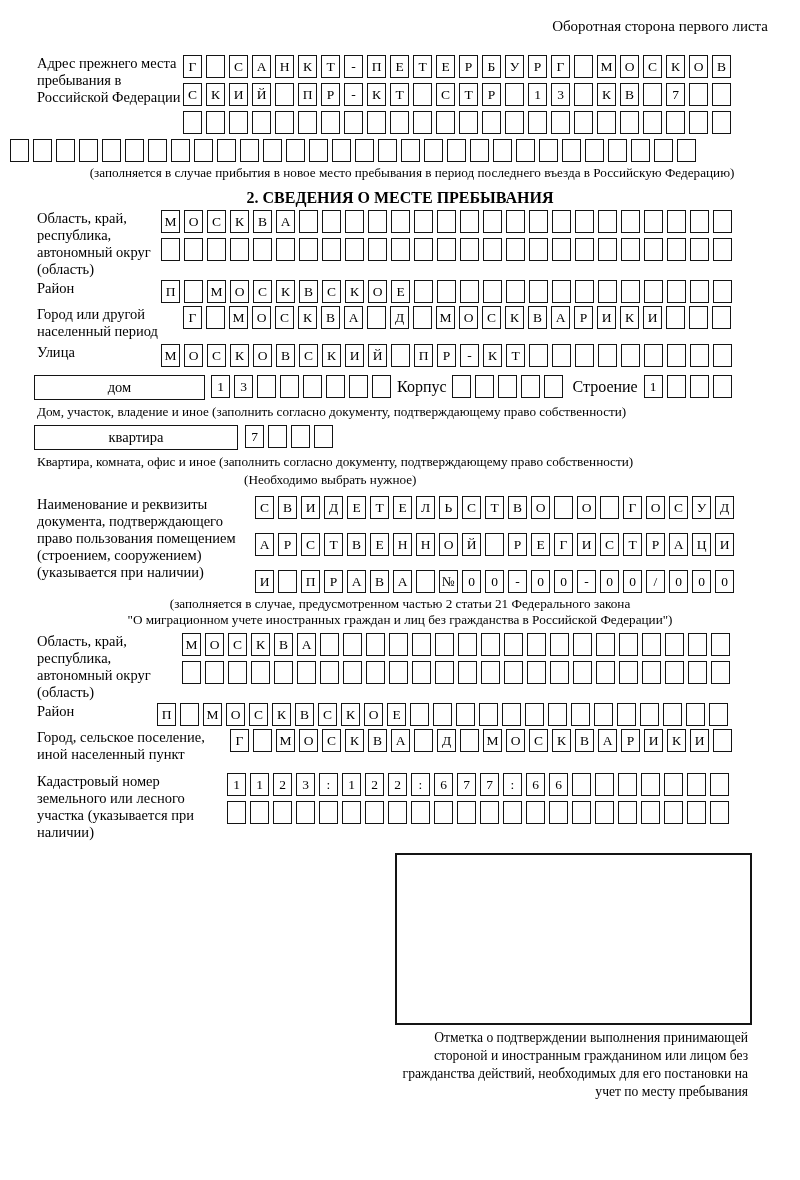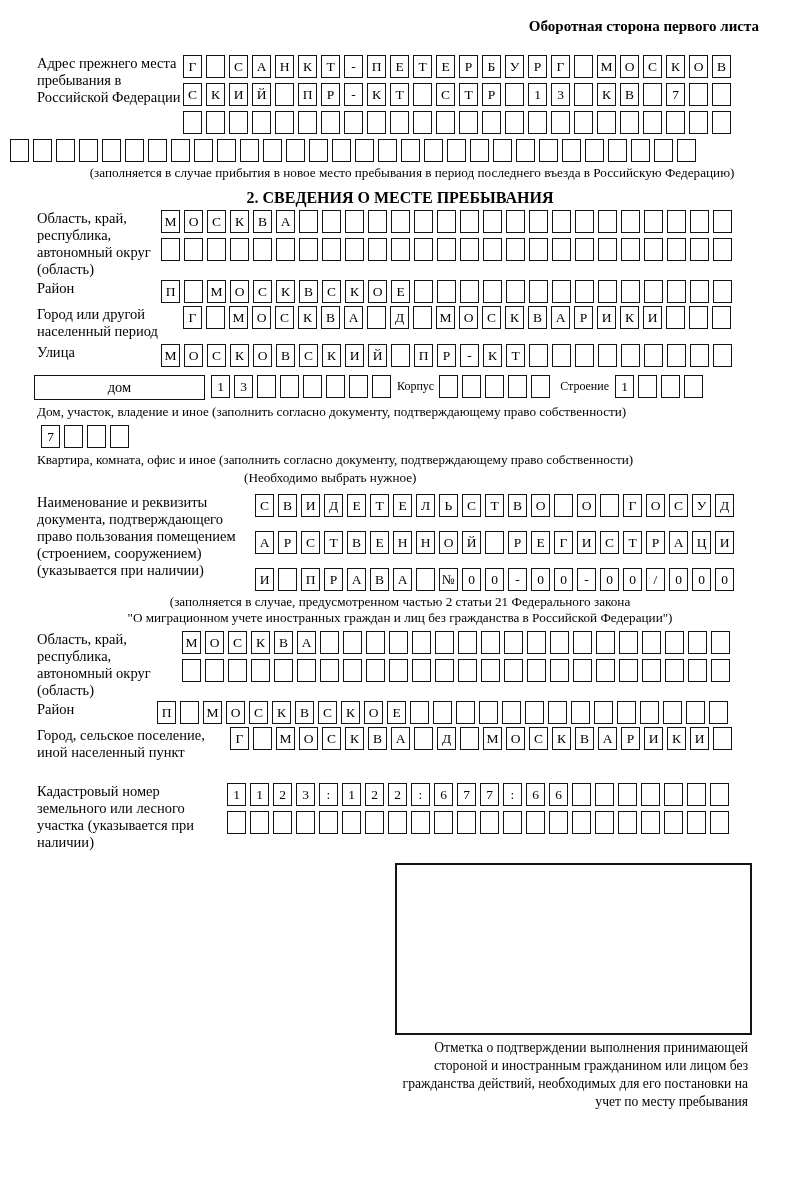--- a/index.html
+++ b/index.html
@@ -1,41 +1,41 @@
 <!DOCTYPE html>
 <html><head>
 <meta charset="utf-8">
 <style>
   html,body{margin:0;padding:0;background:#fff;}
   body{
     width:800px;height:1180px;overflow:hidden;color:#000;
     font-family:"Liberation Serif","DejaVu Serif",serif;
     font-size:14.5px;line-height:17px;
   }
-  .top-header{margin-top:18px;margin-right:41px;text-align:right;font-size:15px;font-weight:bold;}
+  .top-header{margin-top:18px;margin-right:32px;text-align:right;font-size:15px;}
   .frow{display:flex;align-items:flex-start;}
   .flabel{flex:none;}
   .cellcol{display:flex;flex-direction:column;gap:5px;}
   .cellrow{display:flex;gap:4px;flex:none;}
   .cell{
     width:17px;height:21px;flex:none;border:1.5px solid #141414;
     display:flex;align-items:center;justify-content:center;
     font-size:13.5px;background:#fff;box-sizing:content-box;
   }
   .ml37{margin-left:37px;}
   .w124{width:124px;} .w146{width:146px;} .w145{width:145px;}
   .w218{width:218px;} .w120{width:120px;} .w193{width:193px;} .w190{width:190px;}
   .note{font-size:13.2px;line-height:16px;}
   .center{text-align:center;}
   .sec-title{font-weight:bold;font-size:16px;text-align:center;}
   .widebox{
     flex:none;border:1.5px solid #141414;height:23px;
     display:flex;align-items:center;justify-content:center;font-size:14.5px;
   }
-  .inline-label{flex:none;padding-top:3px;font-size:12px;}
+  .inline-label{flex:none;padding-top:3px;font-size:16px;}
   .checkbox{
     flex:none;width:20px;height:22px;border:1.5px solid #141414;
     display:flex;align-items:center;justify-content:center;font-size:14px;
   }
   .stay-row{display:flex;align-items:center;}
   .stamp-box{margin-left:395px;width:353px;height:168px;border:2px solid #141414;}
   .stamp-note{margin-left:398px;width:350px;text-align:right;font-size:13.6px;line-height:18px;margin-top:4px;}
 </style>
 </head>
 <body>
@@ -339,20 +339,21 @@
     <div class="cellrow">
         <div class="cell">1</div>
         <div class="cell"></div>
         <div class="cell"></div>
         <div class="cell"></div>
       </div>
   </div>
   <div class="note ml37" style="margin-top:4px;">Дом, участок, владение и иное (заполнить согласно документу, подтверждающему право собственности)</div>
 
   <div class="frow" style="margin-left:34px;margin-top:5px;">
+    <div class="widebox" style="width:202px;">квартира</div>
     <div class="cellrow" style="margin-left:7px;">
         <div class="cell">7</div>
         <div class="cell"></div>
         <div class="cell"></div>
         <div class="cell"></div>
       </div>
   </div>
   <div class="note ml37" style="margin-top:4px;">Квартира, комната, офис и иное (заполнить согласно документу, подтверждающему право собственности)</div>
 
   <div class="note" style="margin-left:244px;margin-top:2px;">(Необходимо выбрать нужное)</div>
@@ -545,21 +546,21 @@
         <div class="cell">В</div>
         <div class="cell">А</div>
         <div class="cell">Р</div>
         <div class="cell">И</div>
         <div class="cell">К</div>
         <div class="cell">И</div>
         <div class="cell"></div>
       </div>
   </div>
 
-  <div class="frow ml37" style="margin-top:22px;">
+  <div class="frow ml37" style="margin-top:10px;">
     <div class="flabel w190">Кадастровый номер земельного или лесного участка (указывается при наличии)</div>
     <div class="cellcol">
       <div class="cellrow">
           <div class="cell">1</div>
           <div class="cell">1</div>
           <div class="cell">2</div>
           <div class="cell">3</div>
           <div class="cell">:</div>
           <div class="cell">1</div>
           <div class="cell">2</div>

